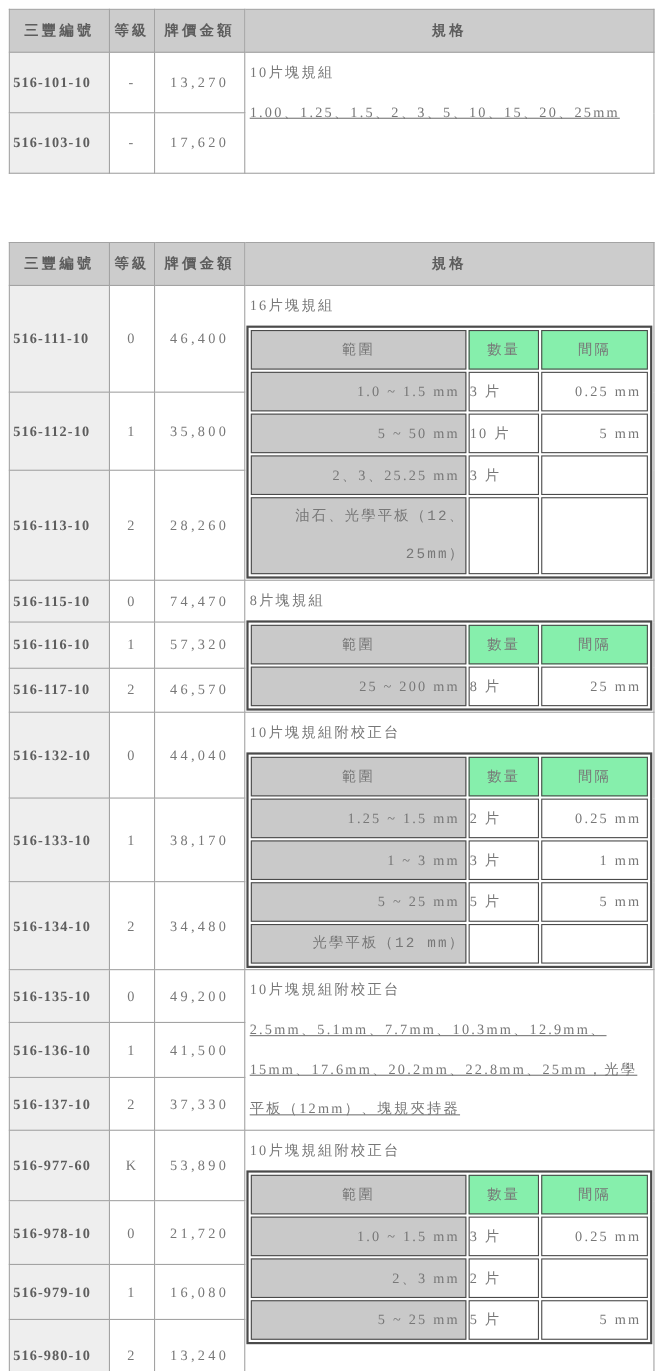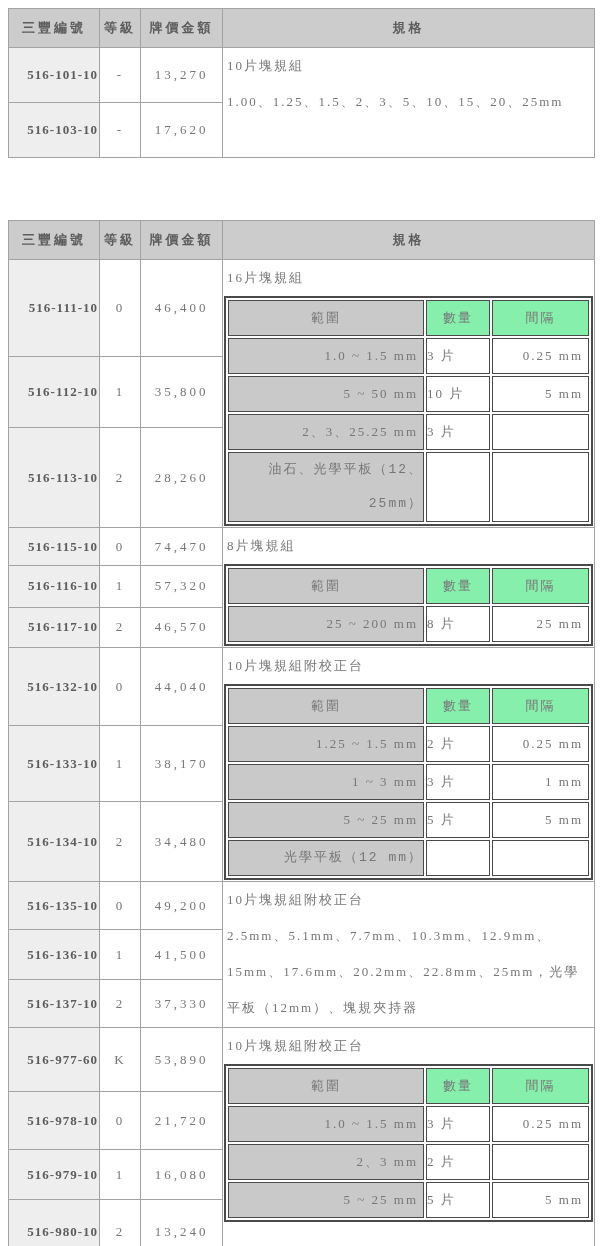--- a/index.html
+++ b/index.html
@@ -35,27 +35,27 @@
     letter-spacing: 3px;
     font-size: 13px;
   }
   table.main td { border: 1px solid #a3a3a3; }
   td.code {
     background: #eeeeee;
     font-weight: bold;
     color: #5d5d5d;
     padding-left: 3px;
     letter-spacing: 1px;
-    text-align: right;
+    text-align: left;
   }
   td.grade { text-align: center; }
   td.price { text-align: center; letter-spacing: 3px; }
   td.spec { vertical-align: top; padding: 0 1px 1px 1px; }
   .spec-title { line-height: 36px; padding-left: 3px; }
-  .spec-text  { line-height: 36px; padding-left: 3px; }
+  .spec-text  { line-height: 36px; padding-left: 3px; text-decoration: underline; }
 
   table.nested {
     border-collapse: separate;
     border-spacing: 2px;
     border: 2px solid #4a4a4a;
     width: 100%;
     table-layout: fixed;
     background: #ffffff;
   }
   table.nested td {

